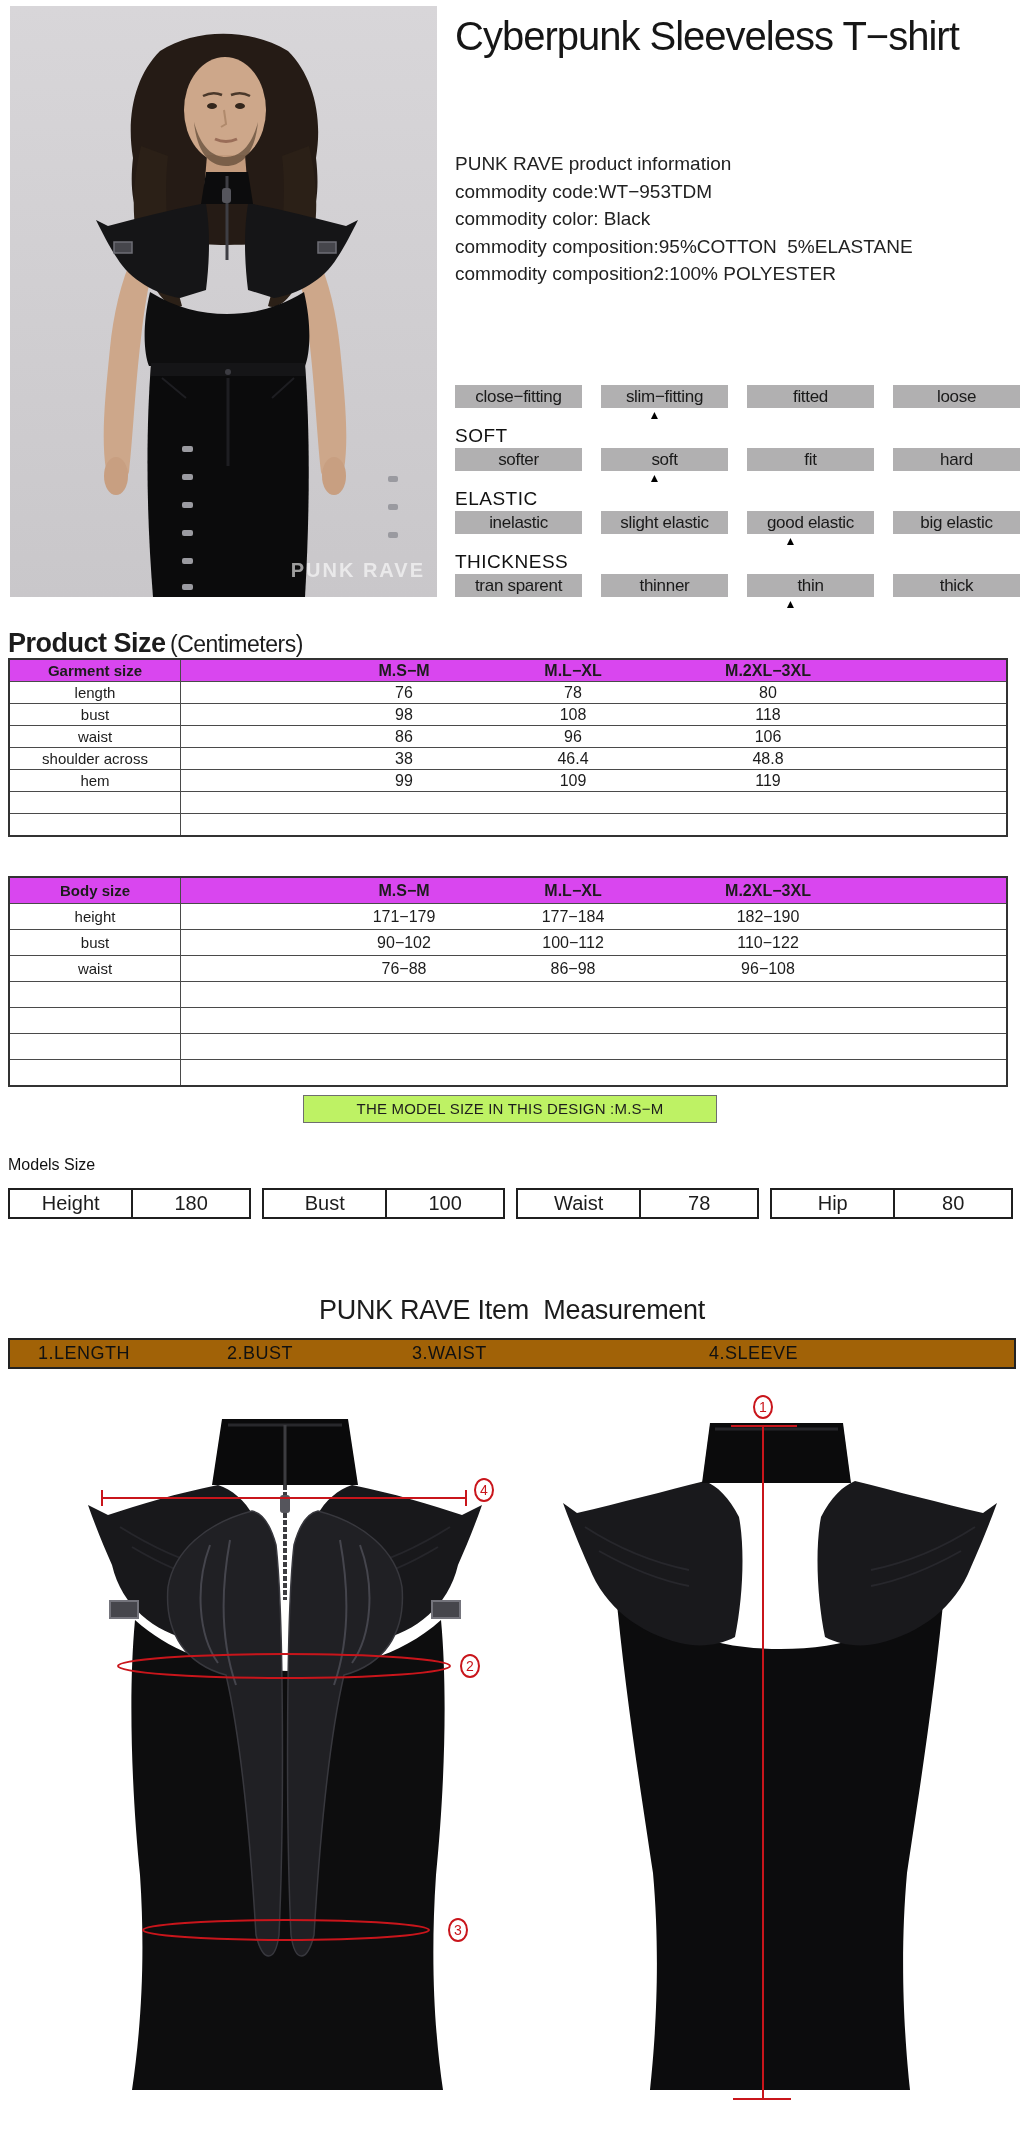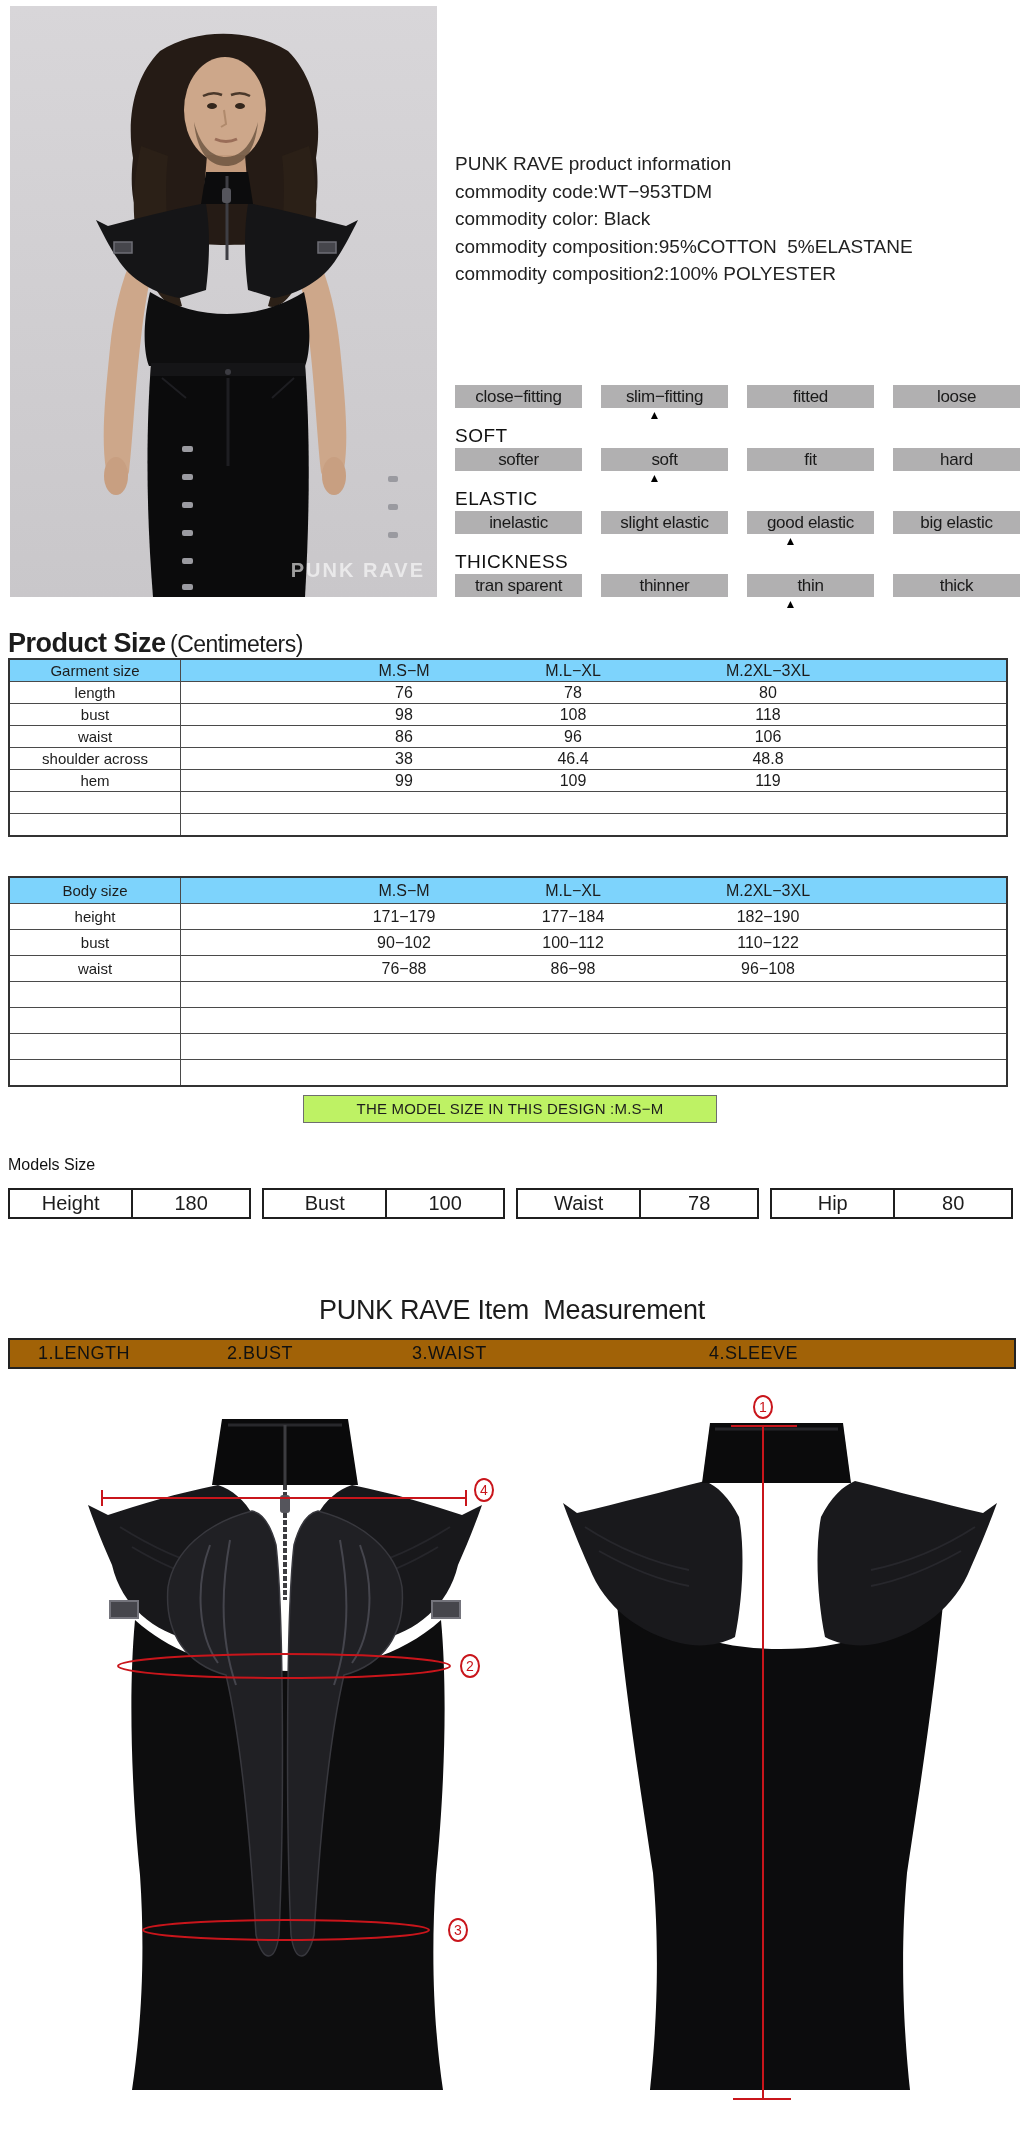--- a/index.html
+++ b/index.html
@@ -29,21 +29,21 @@
 
   
   #product-size-heading{left:8px;top:628px;}
   #product-size-heading .big{font-size:27px;font-weight:bold;letter-spacing:-0.5px;}
   #product-size-heading .small{font-size:23px;letter-spacing:-0.5px;}
 
   
   .tbl{position:absolute;left:8px;width:1000px;border:2px solid #333;box-sizing:border-box;background:#fff;}
   .t-row{position:relative;border-top:1px solid #4a4a4a;}
   .t-row:first-child{border-top:none;}
-  .t-row.hdr{background:#7dd3fc;}
+  .t-row.hdr{background:#d946ef;font-weight:bold;}
   .t-lab{position:absolute;left:0;top:0;bottom:0;width:170px;border-right:1px solid #4a4a4a;
          text-align:center;font-size:15px;}
   .t-val{position:absolute;top:0;transform:translateX(-50%);font-size:16px;white-space:nowrap;}
   .v0{left:394px;} .v1{left:563px;} .v2{left:758px;}
   #tbl-product{top:658px;} #tbl-product .t-row{height:21px;line-height:21px;}
   #tbl-body{top:876px;}    #tbl-body .t-row{height:25px;line-height:25px;}
 
   
   #model-banner{left:303px;top:1095px;width:414px;height:28px;background:#bef264;border:1px solid #6e6e6e;
                 box-sizing:border-box;text-align:center;line-height:26px;font-size:15px;color:#1d1d1d;letter-spacing:0.2px;}
@@ -115,20 +115,21 @@
         <rect x="172" y="552" width="11" height="6" rx="2"></rect>
           <rect x="172" y="578" width="11" height="6" rx="2"></rect>
         <rect x="378" y="470" width="10" height="6" rx="2"></rect>
           <rect x="378" y="498" width="10" height="6" rx="2"></rect>
         <rect x="378" y="526" width="10" height="6" rx="2"></rect>
       </g>
     </svg>
     <div class="watermark">PUNK RAVE</div>
   </div>
 
+  <div class="abs" id="page-title">Cyberpunk Sleeveless T−shirt</div>
   <div class="abs" id="info-block">
       <div>PUNK RAVE product information</div>
       <div>commodity code:WT−953TDM</div>
       <div>commodity color: Black</div>
       <div>commodity composition:95%COTTON  5%ELASTANE</div>
       <div>commodity composition2:100% POLYESTER</div>
     </div>
 
   <div class="abs" id="attributes">
       <div class="att-sec" style="top: 0px;">

